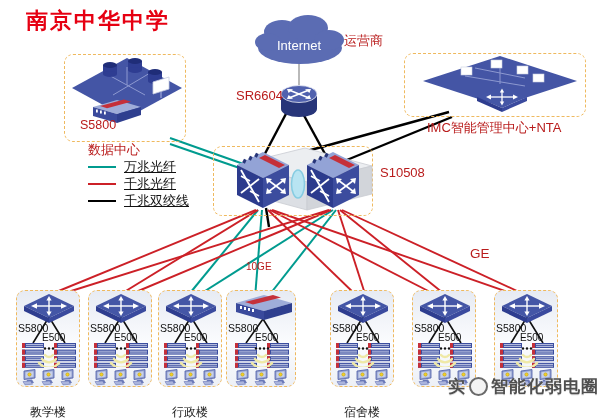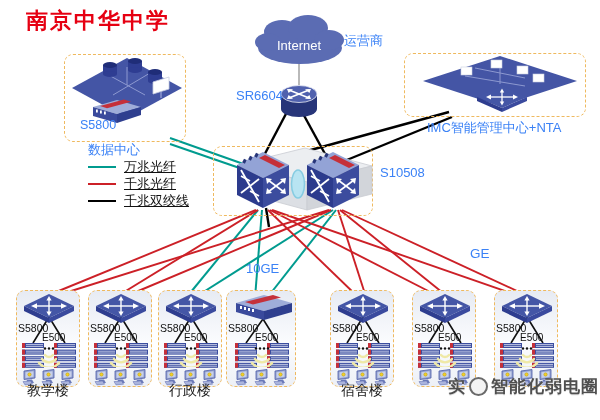--- a/index.html
+++ b/index.html
@@ -5,22 +5,22 @@
   html,body{margin:0;padding:0;background:#fff;}
   #canvas{position:relative;width:600px;height:420px;background:#fff;overflow:hidden;
           font-family:"Liberation Sans","DejaVu Sans",sans-serif;}
   .abs{position:absolute;}
   #title{left:26px;top:6px;font-size:22px;font-weight:700;color:#e60012;letter-spacing:2px;}
   .dashedbox{border:1.6px dashed #efb95e;border-radius:9px;box-sizing:border-box;}
   .bldg{top:290px;height:97px;background:linear-gradient(180deg,#e7ebf3,#fbfcfe 55%,#edf0f6);}
   .bldg svg{position:absolute;left:0;top:0;}
   .sw-lbl{position:absolute;left:1px;top:31px;font-size:10.5px;color:#111;}
   .ac-lbl{position:absolute;left:25px;top:41px;font-size:10px;color:#111;}
-  .bldg-name{top:382px;text-align:center;font-size:14px;color:#1a1a1a;}
-  .node-label{font-size:13px;color:#3b82f6;}
+  .bldg-name{top:404px;text-align:center;font-size:12px;color:#1a1a1a;}
+  .node-label{font-size:13px;color:#b91c1c;}
   .legend-row{display:flex;align-items:center;height:17px;}
   .legend-line{display:inline-block;width:28px;height:0;border-top-style:solid;margin-right:8px;}
   .legend-text{font-size:13px;color:#111;text-decoration:underline;}
   #watermark{left:448px;top:375px;display:flex;align-items:center;gap:3px;
              font-size:17px;font-weight:700;color:#4f4f4f;text-shadow:0 1px 0 #e0e0e0;letter-spacing:1px;}
   #wm-logo{width:19px;height:19px;border-radius:50%;border:2px solid #6a6a6a;background:#f4f4f4;box-sizing:border-box;}
   svg{display:block;}
 </style>
 </head>
 <body>
@@ -347,21 +347,21 @@
     <div class="legend-row">
       <span class="legend-line" style="border-color:#cc2027;border-top-width:2.5px"></span>
       <span class="legend-text">千兆光纤</span>
     </div>
     <div class="legend-row">
       <span class="legend-line" style="border-color:#000;border-top-width:2.2px"></span>
       <span class="legend-text">千兆双绞线</span>
     </div>
   </div>
 
-  <div class="abs node-label" style="left:246px;top:261px;z-index:2;font-size:13px">10GE</div>
+  <div class="abs node-label" style="left:246px;top:261px;z-index:2;font-size:10px">10GE</div>
   <div class="abs node-label" style="left:470px;top:246px;z-index:2;font-size:13.5px">GE</div>
 
   <div class="abs dashedbox bldg" style="left:16px;width:64px;z-index:2">
     <svg width="64" height="97">
         <use href="#bldg-flat"></use>
       </svg>
     <div class="sw-lbl">S5800</div>
     <div class="ac-lbl">E500</div>
   </div>
   <div class="abs dashedbox bldg" style="left:88px;width:64px;z-index:2">

